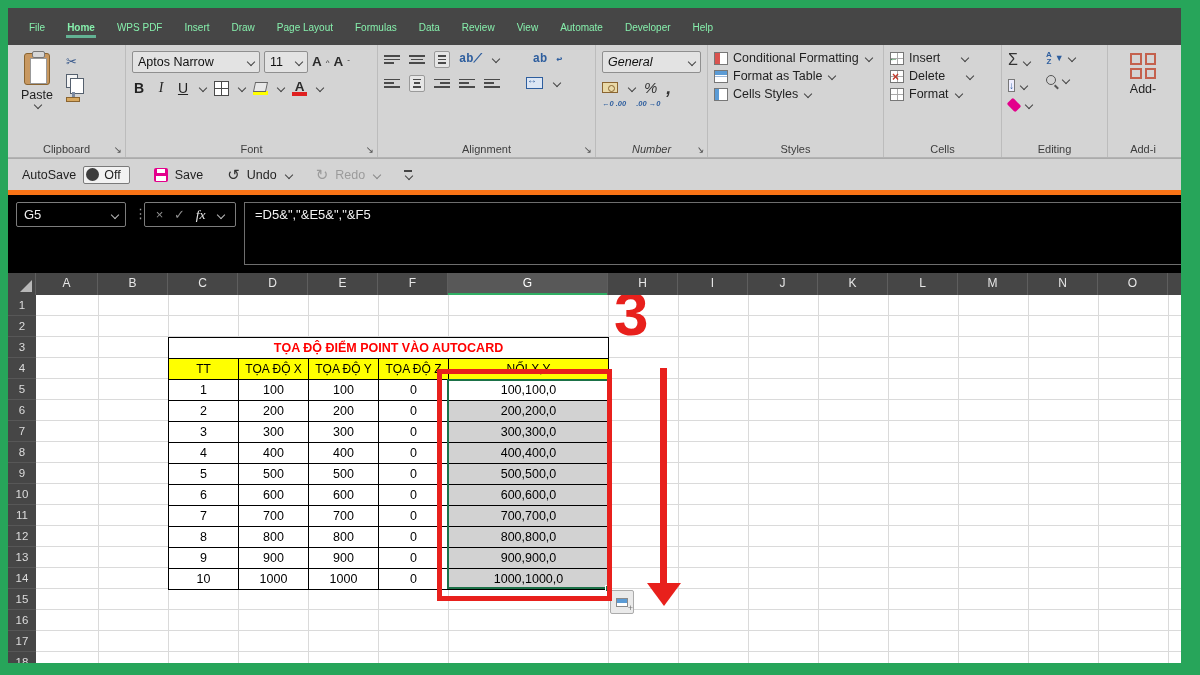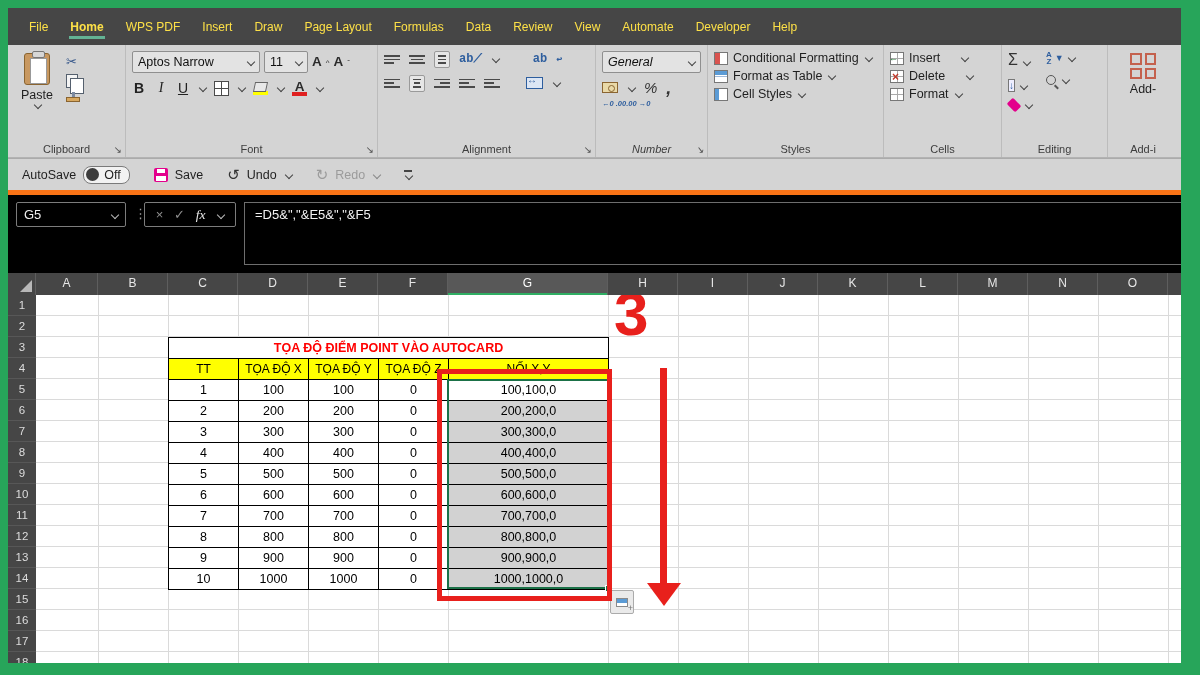--- a/index.html
+++ b/index.html
@@ -3,21 +3,21 @@
 <meta charset="utf-8">
 <style>
   * { margin:0; padding:0; box-sizing:border-box; }
   html,body { width:1200px; height:675px; }
   body { font-family:"Liberation Sans", sans-serif; background:#27a55a; position:relative; overflow:hidden; }
 
   .app { position:absolute; top:8px; left:8px; right:19px; bottom:12px; background:#fff; overflow:hidden; display:flex; flex-direction:column; }
 
   
   .menubar { height:37px; background:#464646; display:flex; align-items:center; padding-left:10px; flex:none; }
-  .mitem { color:#fde047; font-size:12px; padding:9px 11px 8px; cursor:default; position:relative; }
+  .mitem { color:#86efac; font-size:10px; padding:9px 11px 8px; cursor:default; position:relative; }
   .mitem.active { font-weight:700; }
   .mitem.active::after { content:""; position:absolute; left:10px; right:10px; bottom:3px; height:3px; background:#63b294; }
 
   
   .ribbon { height:113px; background:#d4d4d4; display:flex; flex:none; border-bottom:1px solid #b3b3b3; }
   .rgroup { position:relative; padding:6px 6px 18px; border-right:1px solid #bcbcbc; flex:none; }
   .glabel { position:absolute; bottom:2px; left:0; right:0; text-align:center; font-size:11px; color:#3d3d3d; }
   .launcher { position:absolute; right:3px; bottom:2px; font-size:10px; color:#555; }
   .chv { width:6px; height:6px; border-right:1.4px solid #444; border-bottom:1.4px solid #444; transform:rotate(45deg); display:inline-block; margin-left:2px; flex:none; }
   .chv.lite { border-color:#888; }
@@ -63,21 +63,21 @@
   .bars.mid i:nth-child(2) { width:70%; align-self:center; }
   .bars.right i:nth-child(2) { width:62%; align-self:flex-end; }
   .boxed { border:1px solid #9a9a9a; background:#e6e6e6; padding:3px; border-radius:2px; }
   .abarrow { font-size:12px; color:#2e5e9e; font-weight:700; }
   .mergeicon { width:17px; height:12px; border:1.4px solid #2e5e9e; background:#dce6f4; position:relative; }
   .mergeicon::after { content:"↔"; position:absolute; left:2px; top:-3px; font-size:10px; color:#2e5e9e; }
 
   
   .g-number { width:112px;font-style:italic; }
   .numrow2 { display:flex; align-items:center; gap:9px; margin-top:6px; }
-  .numrow3 { display:flex; align-items:center; margin-top:4px; }
+  .numrow3 { display:flex; align-items:center; gap:10px; margin-top:4px; }
   .moneyicon { width:16px; height:11px; border:1px solid #8a6430; background:#e9d9a8; position:relative; }
   .moneyicon::after { content:""; position:absolute; left:5px; top:2px; width:5px; height:5px; border:1px solid #8a6430; border-radius:50%; }
   .pct { font-size:15px; color:#333; }
   .comma { font-size:18px; font-weight:800; color:#333; line-height:10px; }
   .decim { font-size:7.5px; color:#2e5e9e; line-height:7px; text-align:center; font-weight:700; }
 
   
   .g-styles { width:176px; }
   .stylrow { display:flex; align-items:center; gap:5px; margin-bottom:4px; font-size:12.5px; color:#1f1f1f; }
   .cficon { width:14px; height:13px; border:1px solid #777; background:linear-gradient(90deg,#d9534f 0 45%,#fff 45%); flex:none; }
@@ -110,21 +110,21 @@
 
   
   .g-addins { border-right:none; width:70px; }
   .addgrid { width:26px; height:26px; display:grid; grid-template-columns:1fr 1fr; gap:3px; margin:2px auto 3px; }
   .addgrid i { border:2px solid #c4614d; display:block; }
   .addlbl { text-align:center; font-size:12.5px; color:#1f1f1f; }
 
   
   .qat { height:32px; background:#d4d4d4; border-top:1px solid #ababab; display:flex; align-items:center; gap:7px; padding-left:14px; flex:none; }
   .qtext { font-size:12.5px; color:#1f1f1f; }
-  .toggle { display:flex; align-items:center; gap:5px; background:#f2f2f2; border:1px solid #7a7a7a; border-radius:8px; padding:1px 8px 1px 2px; }
+  .toggle { display:flex; align-items:center; gap:5px; background:#f2f2f2; border:1px solid #7a7a7a; border-radius:2px; padding:1px 8px 1px 2px; }
   .knob { width:13px; height:13px; background:#3d3d3d; border-radius:50%; }
   .floppy { width:14px; height:14px; background:#e3008c; border-radius:2px; position:relative; }
   .floppy::before { content:""; position:absolute; left:3px; top:1px; width:8px; height:4px; background:#fff; }
   .floppy::after { content:""; position:absolute; left:2px; bottom:1px; width:10px; height:5px; background:#fff; }
   .undoico { font-size:15px; color:#333; line-height:12px; }
   .redoico { font-size:15px; color:#9b9b9b; line-height:12px; }
   .graytxt { color:#9b9b9b; }
   .qsep { width:10px; }
   .morev { display:flex; flex-direction:column; align-items:center; gap:1px; }
   .morev b { width:8px; height:1.5px; background:#444; }
@@ -338,21 +338,21 @@
         <span>Conditional Formatting</span>
         <span class="chv"></span>
       </div>
       <div class="stylrow">
         <span class="faticon"></span>
         <span>Format as Table</span>
         <span class="chv"></span>
       </div>
       <div class="stylrow">
         <span class="csicon"></span>
-        <span>Cell Styles</span>
+        <span>Cells Styles</span>
         <span class="chv"></span>
       </div>
       <div class="glabel">Styles</div>
     </div>
 
     <div class="rgroup g-cells">
       <div class="cellrow">
         <span class="cellico ins"></span>
         <span>Insert</span>
         <span class="gap"></span>

